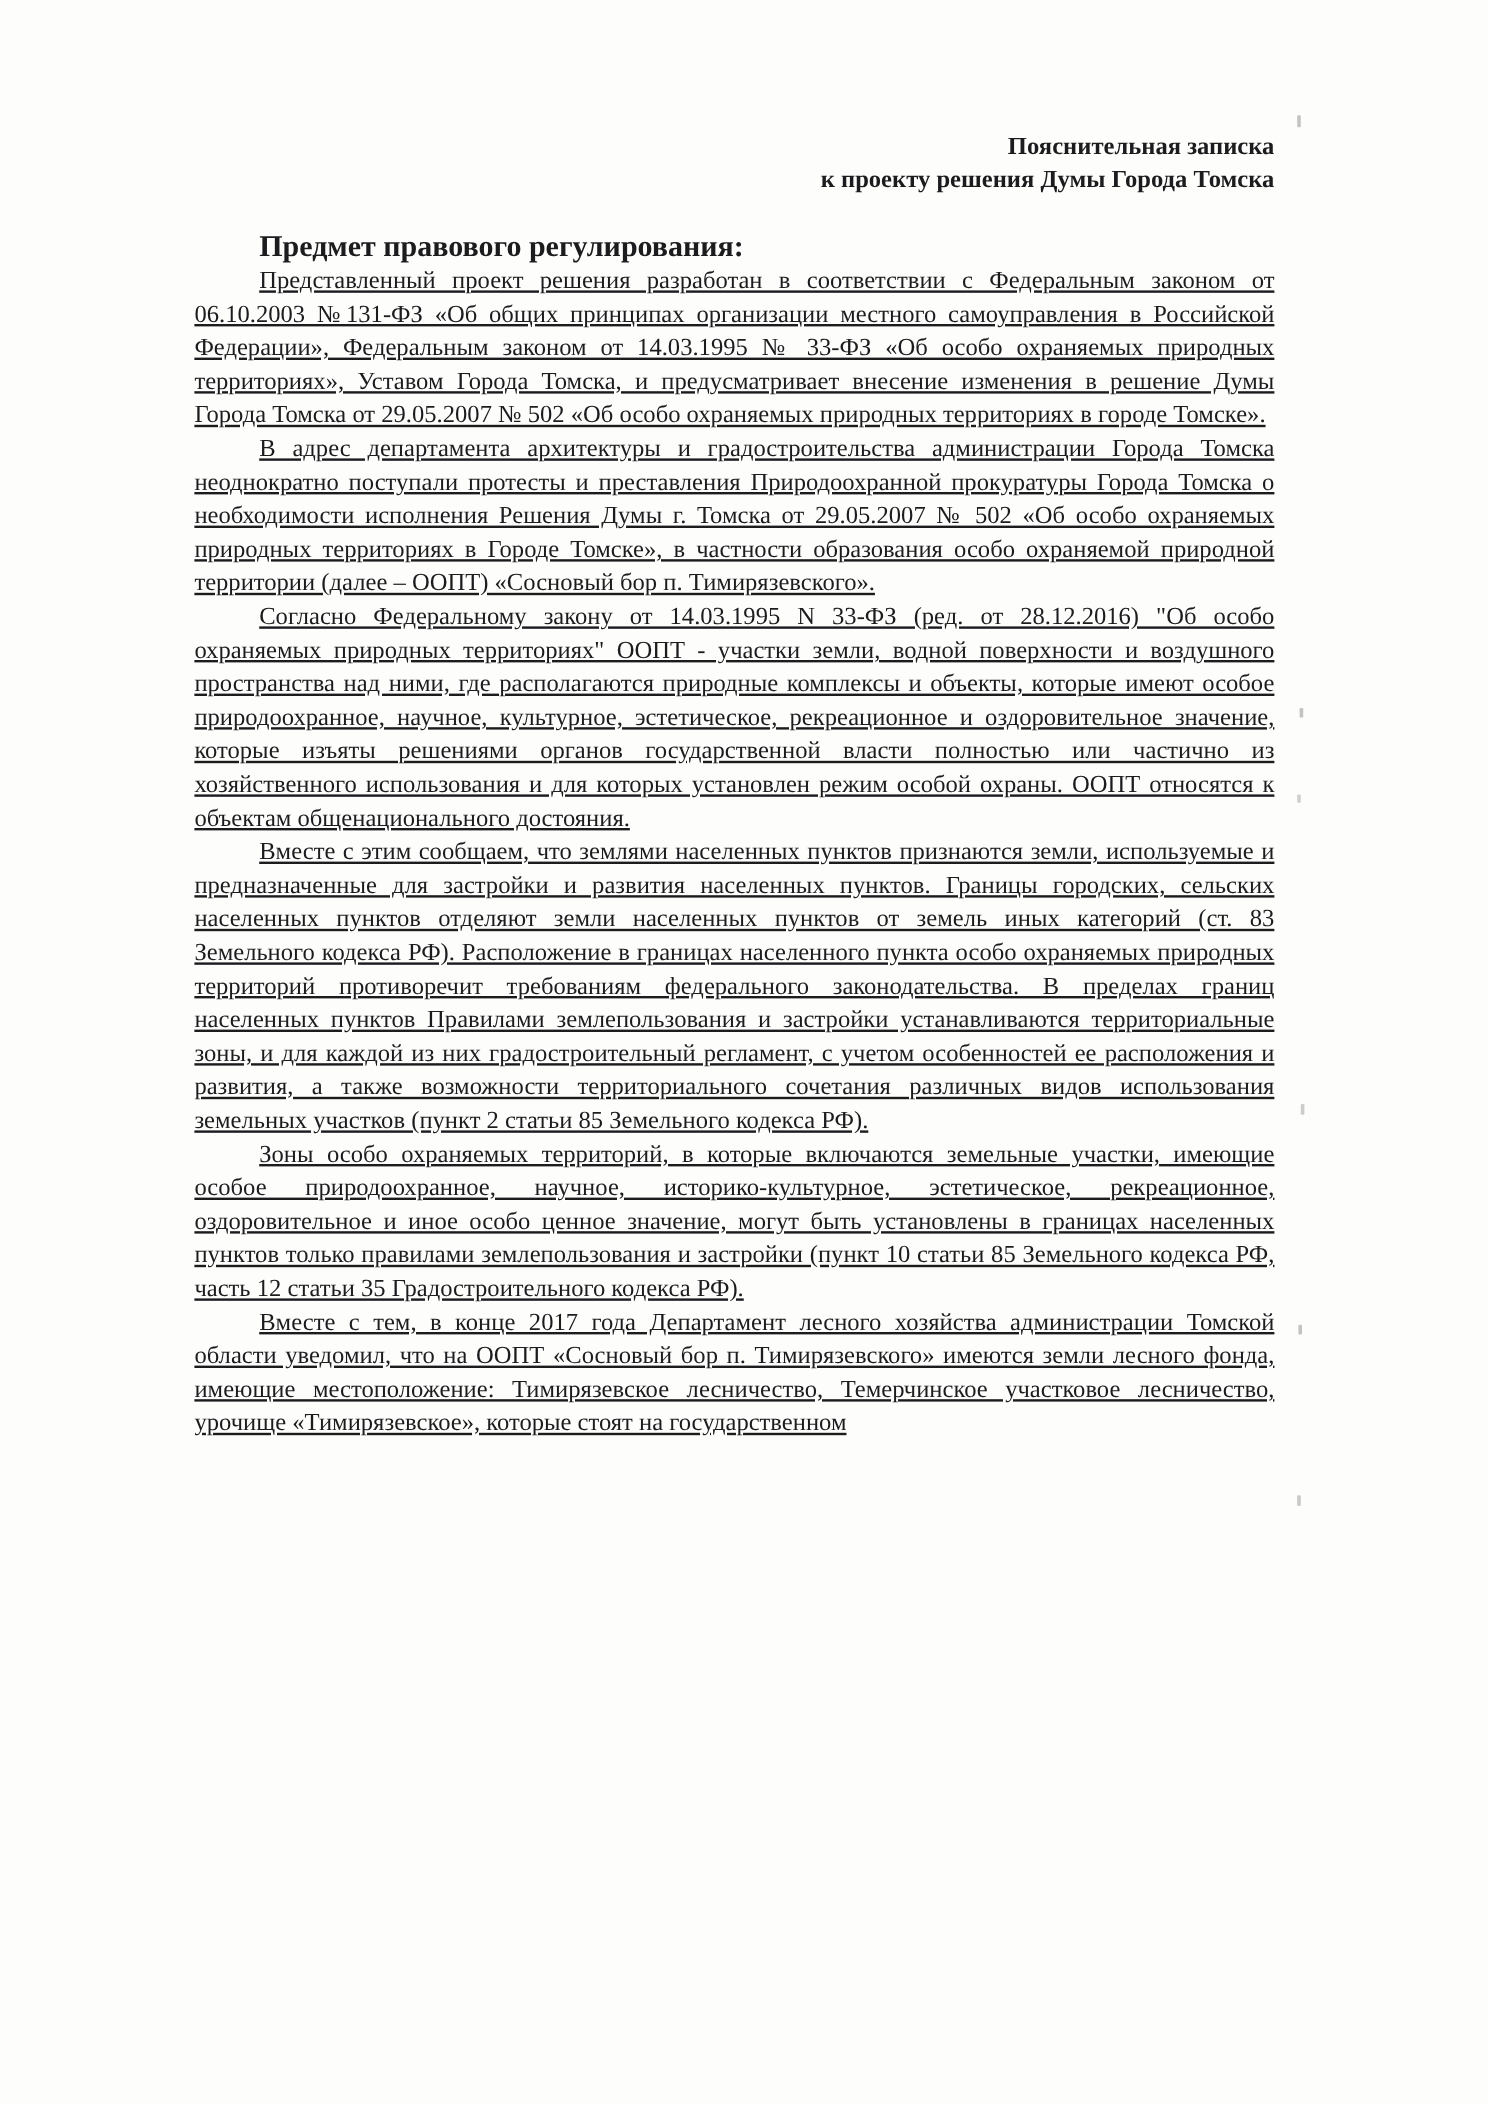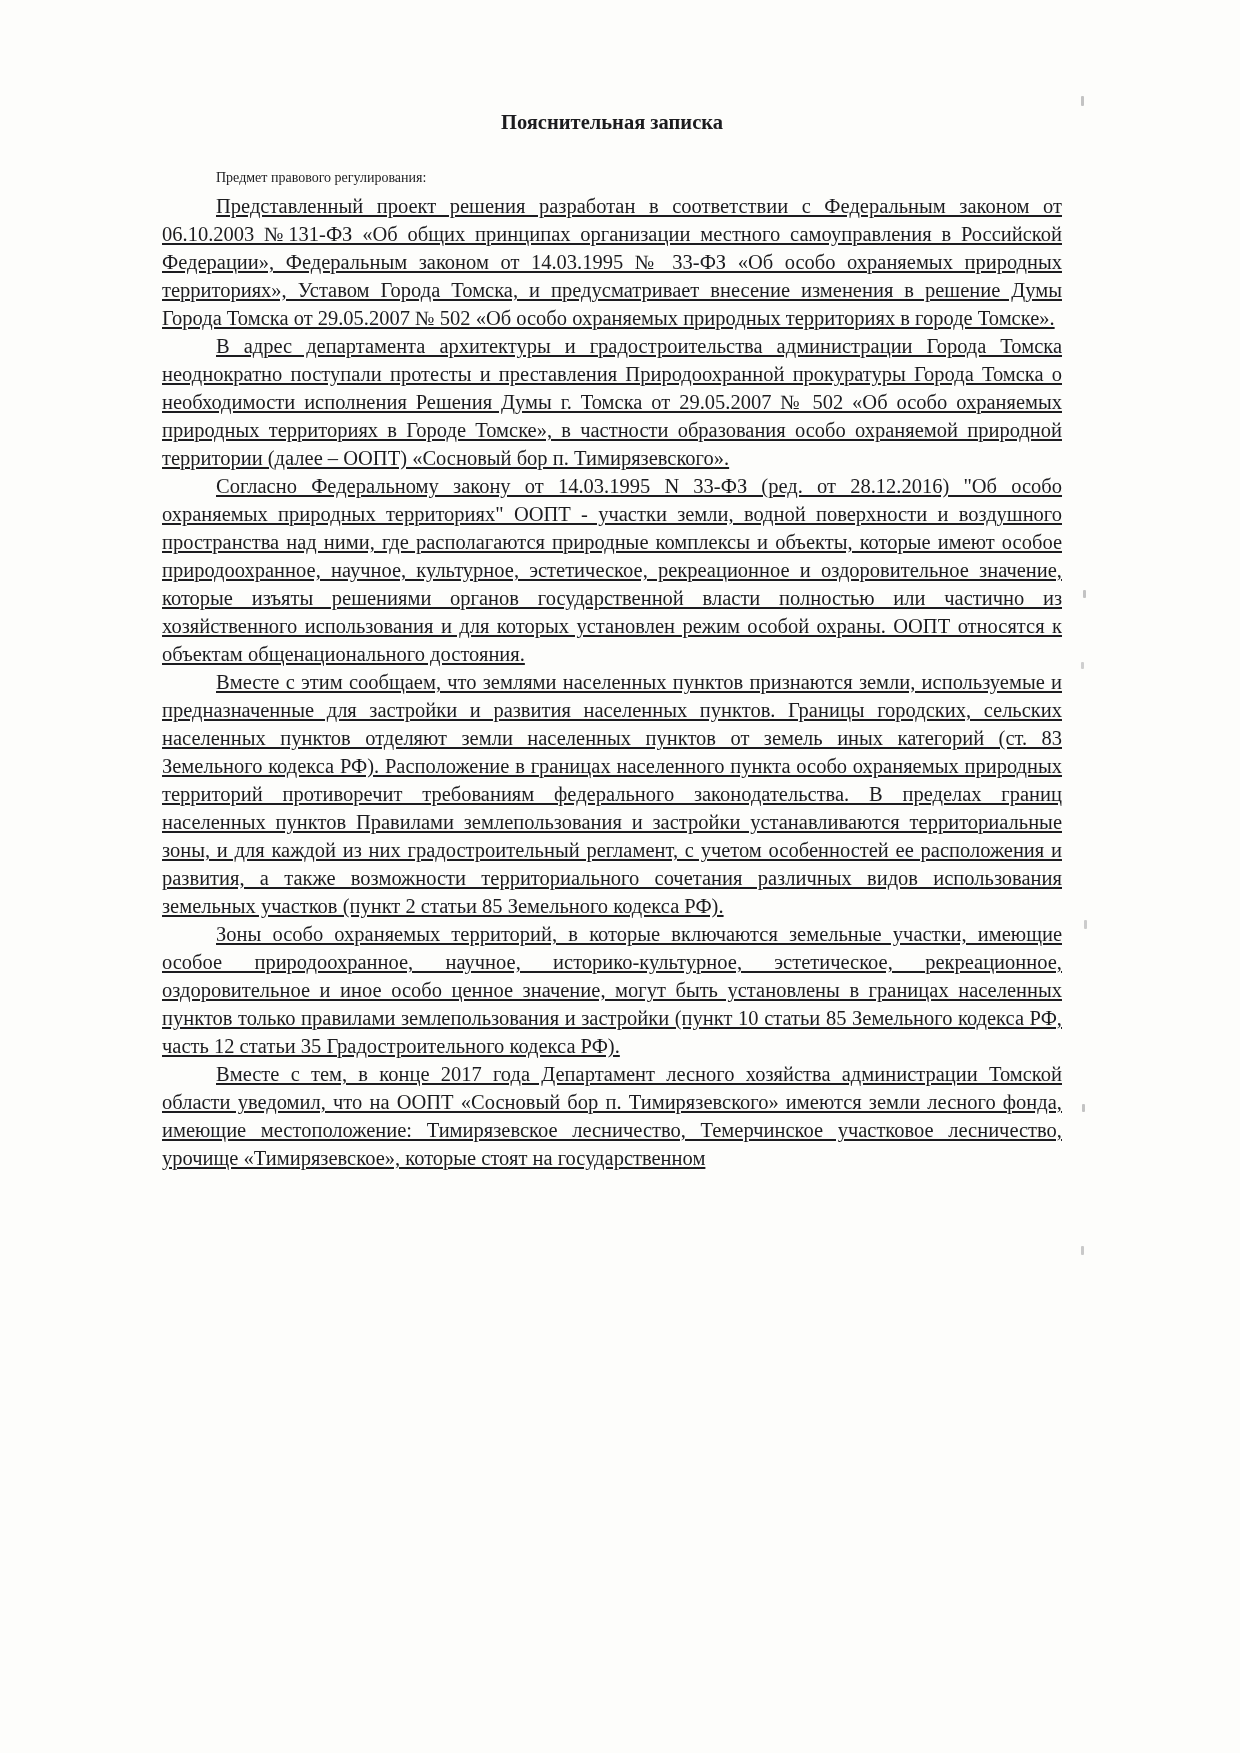--- a/index.html
+++ b/index.html
@@ -15,32 +15,32 @@
     color: #1c1c1f;
     overflow: hidden;
   }
   .page {
     position: absolute;
     top: 108px;
     left: 162px;
     width: 900px;
   }
   .title-block {
-    text-align: center;
+    text-align: right;
     font-weight: bold;
     font-size: 20.5px;
     line-height: 28px;
     margin-bottom: 28px;
   }
   .title-line {
     white-space: normal;
   }
   .heading {
-    font-weight: normal;
-    font-size: 14px;
+    font-weight: bold;
+    font-size: 25px;
     line-height: 28px;
     text-indent: 54px;
     text-align: justify;
     margin: 0;
   }
   .heading.spaced {
     margin-top: 28px;
   }
   .para {
     margin: 0;
@@ -64,20 +64,21 @@
   .a5 { left: 1082px; top: 1104px; height: 8px; }
   .a6 { left: 1081px; top: 1246px; height: 9px; background:#c9c9c9; }
 </style>
 </head>
 <body>
 
 <div class="page">
 
   <div class="title-block">
     <div class="title-line">Пояснительная записка</div>
+    <div class="title-line">к проекту решения Думы Города Томска</div>
   </div>
 
   <div class="heading">Предмет правового регулирования:</div>
 
   <p class="para">Представленный проект решения разработан в соответствии с Федеральным законом от 06.10.2003 №131-ФЗ «Об общих принципах организации местного самоуправления в Российской Федерации», Федеральным законом от 14.03.1995 № 33-ФЗ «Об особо охраняемых природных территориях», Уставом Города Томска, и предусматривает внесение изменения в решение Думы Города Томска от 29.05.2007 № 502 «Об особо охраняемых природных территориях в городе Томске».</p>
 
 
   <p class="para">В адрес департамента архитектуры и градостроительства администрации Города Томска неоднократно поступали протесты и преставления Природоохранной прокуратуры Города Томска о необходимости исполнения Решения Думы г. Томска от 29.05.2007 № 502 «Об особо охраняемых природных территориях в Городе Томске», в частности образования особо охраняемой природной территории (далее – ООПТ) «Сосновый бор п. Тимирязевского».</p>
 
   <p class="para">Согласно Федеральному закону от 14.03.1995 N 33-ФЗ (ред. от 28.12.2016) "Об особо охраняемых природных территориях" ООПТ - участки земли, водной поверхности и воздушного пространства над ними, где располагаются природные комплексы и объекты, которые имеют особое природоохранное, научное, культурное, эстетическое, рекреационное и оздоровительное значение, которые изъяты решениями органов государственной власти полностью или частично из хозяйственного использования и для которых установлен режим особой охраны. ООПТ относятся к объектам общенационального достояния.</p>

